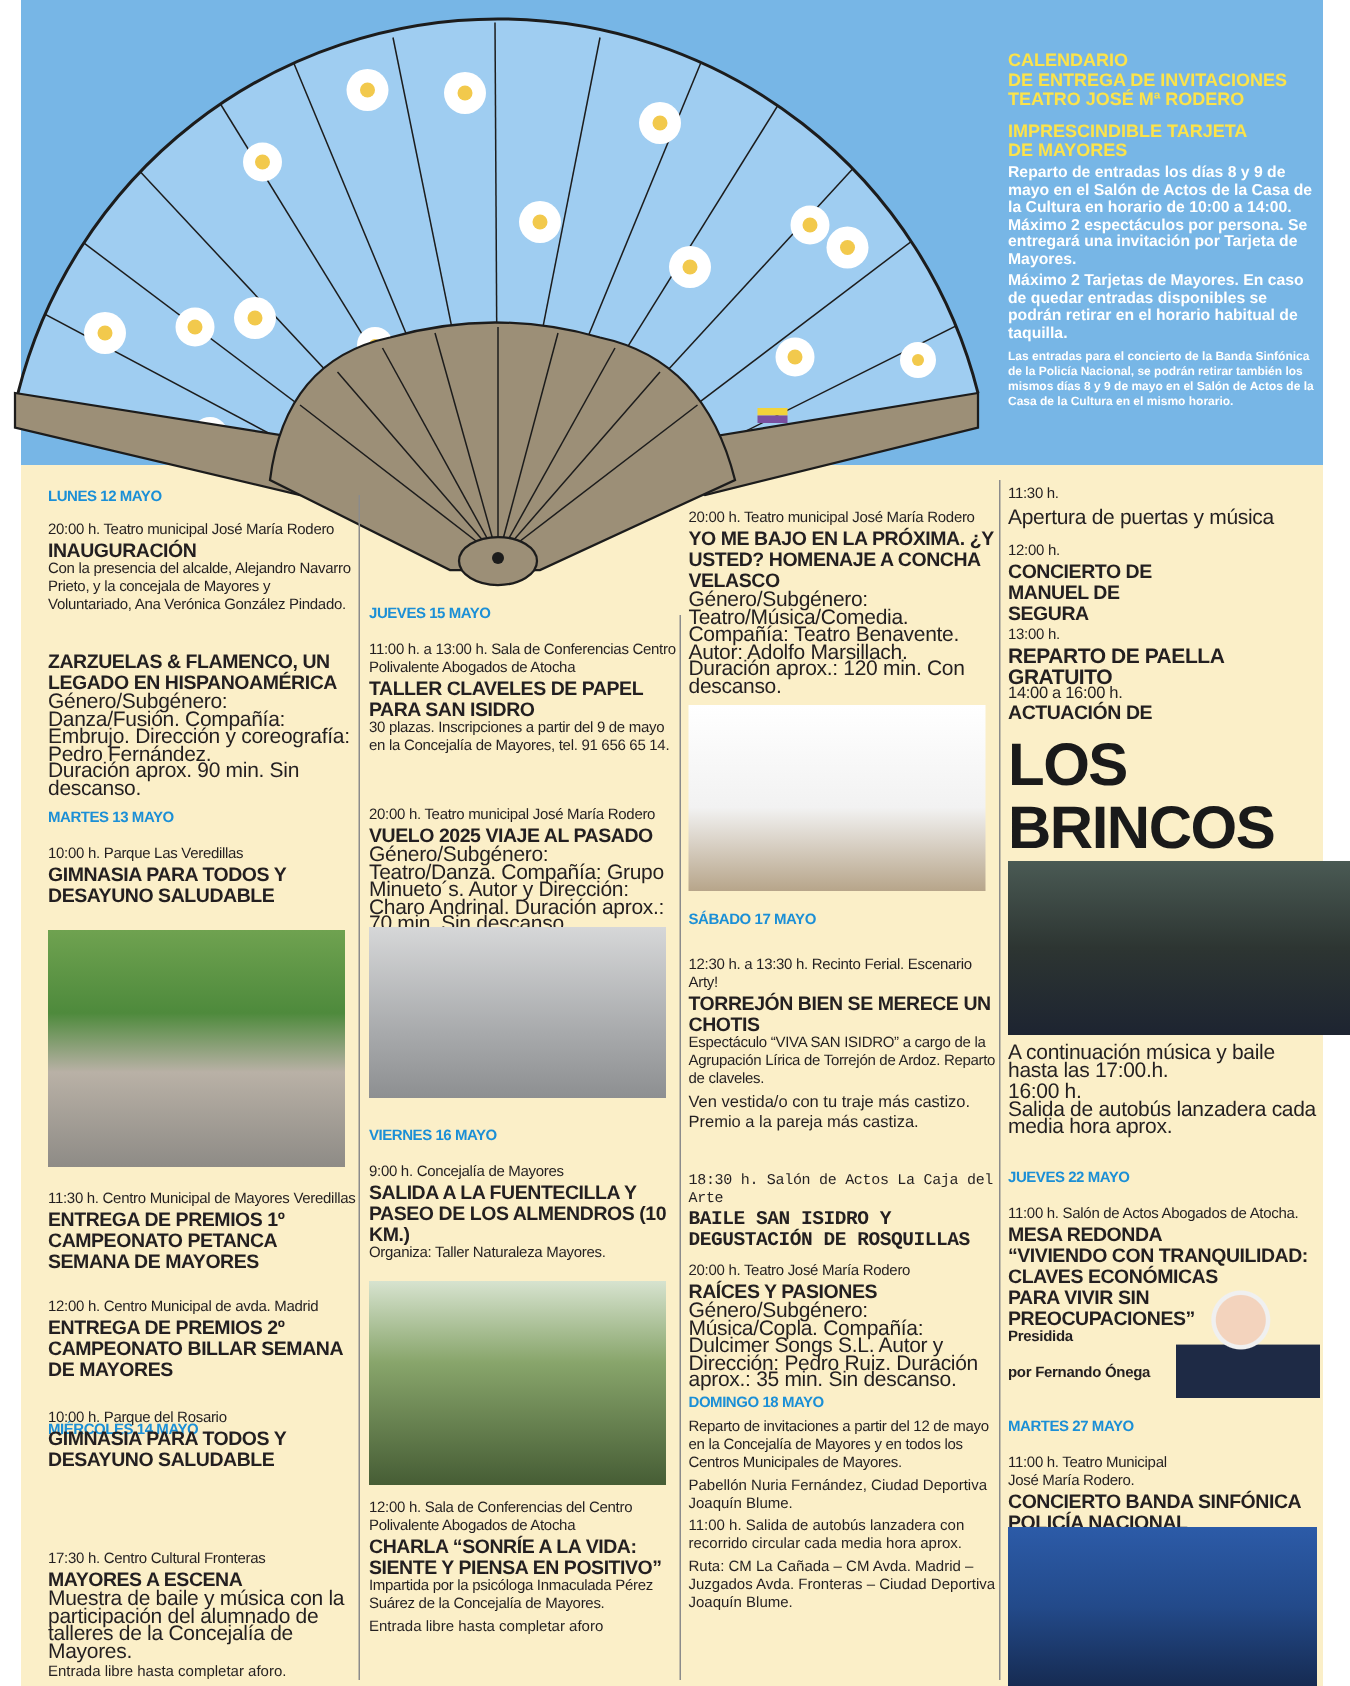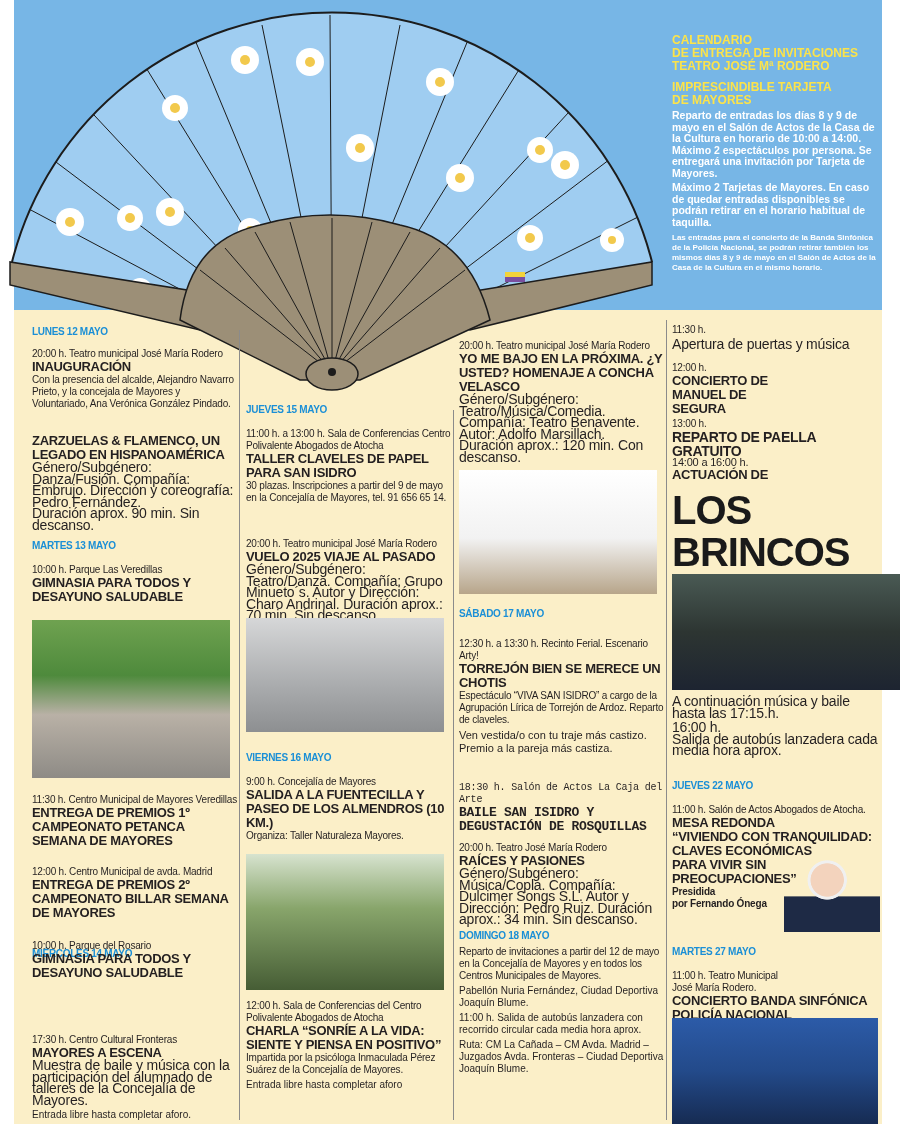--- a/index.html
+++ b/index.html
@@ -242,21 +242,21 @@
       <div class="d" style="font-size:10px;line-height:12px;">Espectáculo “VIVA SAN ISIDRO” a cargo de la Agrupación Lírica de Torrejón de Ardoz. Reparto de claveles.</div>
       <div class="d2" style="font-size:11px;line-height:13px;">Ven vestida/o con tu traje más castizo. Premio a la pareja más castiza.</div>
     </div>
     <div class="ev" style="top:782px; width:205px;font-family:Liberation Mono, monospace;">
       <div class="t">18:30 h. Salón de Actos La Caja del Arte</div>
       <div class="h">BAILE SAN ISIDRO Y DEGUSTACIÓN DE ROSQUILLAS</div>
     </div>
     <div class="ev" style="top:842px; width:205px;">
       <div class="t">20:00 h. Teatro José María Rodero</div>
       <div class="h">RAÍCES Y PASIONES</div>
-      <div class="d">Género/Subgénero: Música/Copla. Compañía: Dulcimer Songs S.L. Autor y Dirección: Pedro Ruiz. Duración aprox.: 34 min. Sin descanso.</div>
+      <div class="d">Género/Subgénero: Música/Copla. Compañía: Dulcimer Songs S.L. Autor y Dirección: Pedro Ruiz. Duración aprox.: 35 min. Sin descanso.</div>
     </div>
 
     <div class="day" style="top:928px;">DOMINGO 18 MAYO</div>
     <div class="ev" style="top:946px; width:205px;">
       <div class="d" style="font-size:10px;line-height:12px;">Reparto de invitaciones a partir del 12 de mayo en la Concejalía de Mayores y en todos los Centros Municipales de Mayores.</div>
       <div class="d2">Pabellón Nuria Fernández, Ciudad Deportiva Joaquín Blume.</div>
       <div class="d2">11:00 h. Salida de autobús lanzadera con recorrido circular cada media hora aprox.</div>
       <div class="d2">Ruta: CM La Cañada – CM Avda. Madrid – Juzgados Avda. Fronteras – Ciudad Deportiva Joaquín Blume.</div>
     </div>
   </div>
@@ -275,36 +275,36 @@
       <div class="h" style="font-size:14px;">REPARTO DE PAELLA GRATUITO</div>
     </div>
     <div class="ev" style="top:456px; width:210px;">
       <div class="t" style="font-size:11px;">14:00 a 16:00 h.</div>
       <div class="h">ACTUACIÓN DE</div>
     </div>
     <div class="big" style="position:absolute; top:490px;">LOS</div>
     <div class="big" style="position:absolute; top:532px;">BRINCOS</div>
     <div class="photo ph-brincos" style="left:0; top:574px; width:228px; height:116px;"></div>
     <div class="ev" style="top:696px; width:210px;">
-      <div class="d">A continuación música y baile hasta las 17:15.h.</div>
+      <div class="d">A continuación música y baile hasta las 17:00.h.</div>
       <div class="d" style="margin-top:3px;">16:00 h.</div>
       <div class="d">Salida de autobús lanzadera cada media hora aprox.</div>
     </div>
 
     <div class="day" style="top:778px;">JUEVES 22 MAYO</div>
     <div class="photo ph-onega" style="left:112px; top:852px; width:96px; height:80px;"></div>
     <div class="ev" style="top:804px; width:210px;">
       <div class="t">11:00 h. Salón de Actos Abogados de Atocha.</div>
       <div class="h">MESA REDONDA</div>
       <div class="h">“VIVIENDO CON TRANQUILIDAD:</div>
       <div class="h">CLAVES ECONÓMICAS</div>
       <div class="h">PARA VIVIR SIN</div>
       <div class="h">PREOCUPACIONES”</div>
       <div class="t" style="font-weight:bold;">Presidida</div>
-      <div class="t" style="font-weight:bold;">por Fernando Ónega</div>
+      <div class="t" style="font-weight:bold;margin-top:12px;">por Fernando Ónega</div>
     </div>
 
     <div class="day" style="top:944px;">MARTES 27 MAYO</div>
     <div class="ev" style="top:970px; width:210px;">
       <div class="t">11:00 h. Teatro Municipal</div>
       <div class="t">José María Rodero.</div>
       <div class="h">CONCIERTO BANDA SINFÓNICA</div>
       <div class="h">POLICÍA NACIONAL</div>
     </div>
     <div class="photo ph-police" style="left:0; top:1018px; width:206px; height:106px;"></div>

